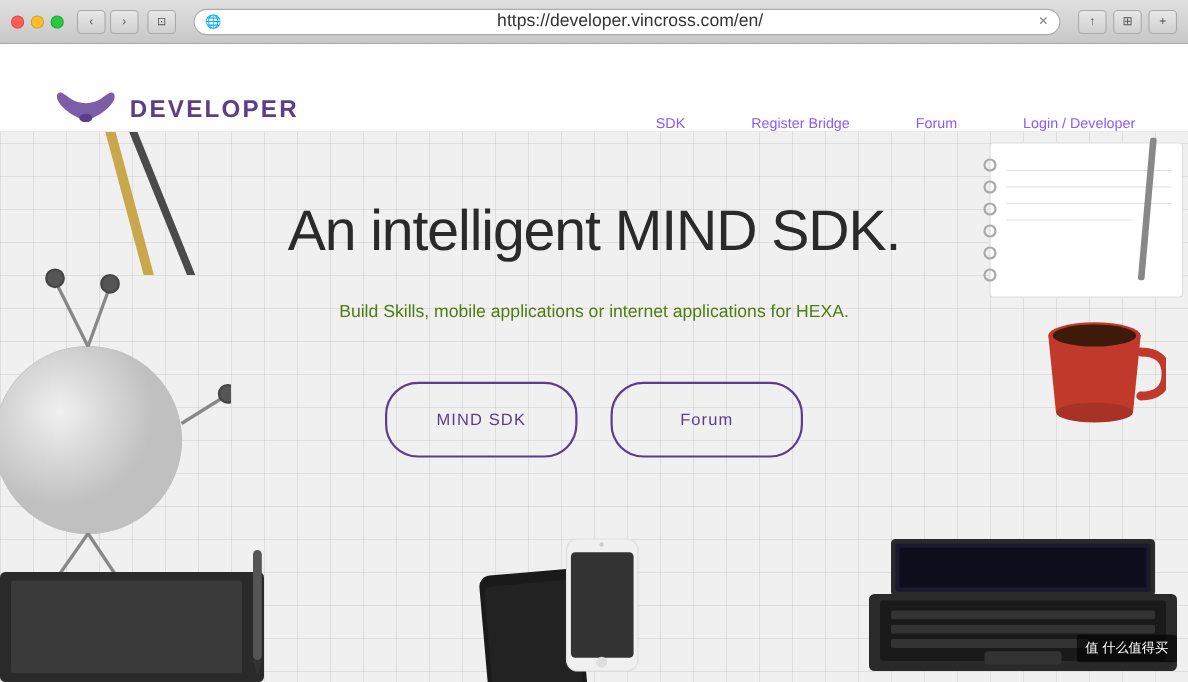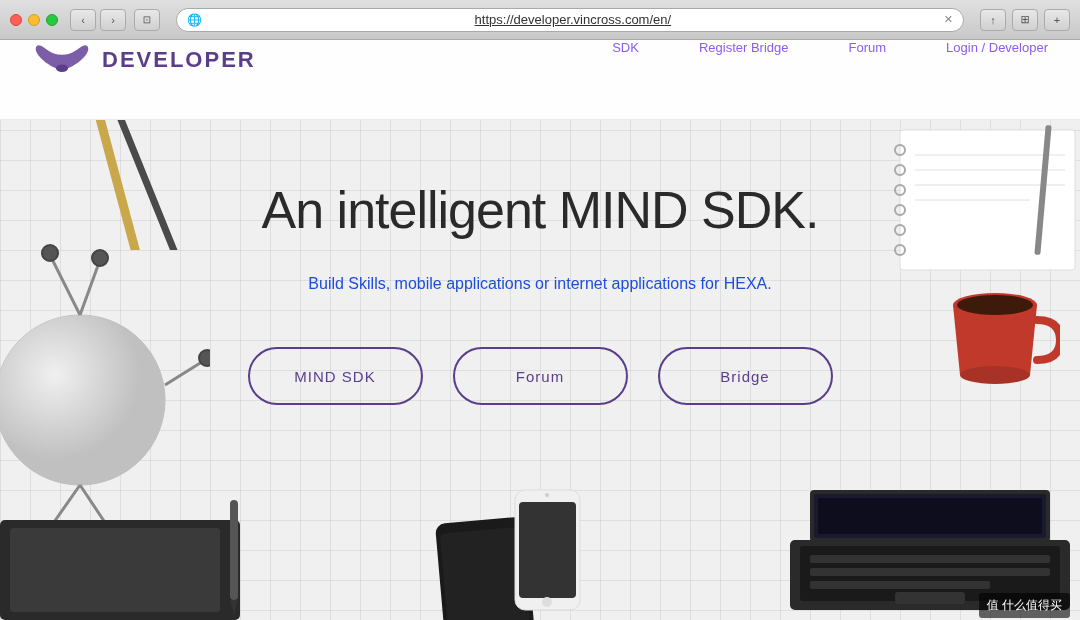--- a/index.html
+++ b/index.html
@@ -85,25 +85,24 @@
       gap: 6px;
       margin: 0 8px;
     }
 
     .address-globe {
       color: #5b9bd5;
       font-size: 12px;
     }
 
     .address-text {
-      font-size: 13px;
+      font-size: 16px;
       color: #333;
       flex: 1;
       text-align: center;
-      text-decoration: underline;
     }
 
     .address-close {
       font-size: 11px;
       color: #888;
       cursor: pointer;
     }
 
     .browser-actions {
       display: flex;
@@ -132,22 +131,22 @@
     }
 
     
     .navbar {
       position: relative;
       z-index: 10;
       width: 100%;
       height: 80px;
       background: rgba(255,255,255,0.92);
       display: flex;
-      align-items: flex-start;
-      padding: 0 32px;
+      align-items: flex-end;
+      padding: 0 48px;
       border-bottom: 1px solid rgba(0,0,0,0.08);
     }
 
     .logo-area {
       display: flex;
       align-items: center;
       gap: 10px;
     }
 
     .logo-icon {
@@ -192,34 +191,34 @@
     .hero-title {
       font-size: 52px;
       font-weight: 300;
       color: #2a2a2a;
       margin-bottom: 30px;
       letter-spacing: -1px;
     }
 
     .hero-subtitle {
       font-size: 16px;
-      color: #1d4ed8;
+      color: #4d7c0f;
       line-height: 1.7;
       margin-bottom: 50px;
       max-width: 520px;
     }
 
     .hero-buttons {
       display: flex;
       gap: 30px;
     }
 
     .hero-btn {
       width: 175px;
-      height: 58px;
+      height: 69px;
       border: 2px solid #5a3e8a;
       border-radius: 30px;
       background: transparent;
       color: #5a3e8a;
       font-size: 15px;
       font-weight: 500;
       letter-spacing: 1px;
       cursor: pointer;
       display: flex;
       align-items: center;
@@ -234,21 +233,21 @@
       left: 0;
       right: 0;
       bottom: 0;
       z-index: 1;
       pointer-events: none;
     }
 
     
     .watermark {
       position: absolute;
-      bottom: 2px;
+      bottom: 18px;
       right: 10px;
       z-index: 20;
       background: rgba(0,0,0,0.6);
       color: white;
       padding: 4px 8px;
       font-size: 12px;
       border-radius: 3px;
     }
   </style>
 </head>
@@ -427,21 +426,20 @@
   </nav>
 
   <section class="hero">
     <h1 class="hero-title">An intelligent MIND SDK.</h1>
     <div class="hero-subtitle">
       <span>Build Skills, mobile applications or internet applications for HEXA.</span><br>
     </div>
     <div class="hero-buttons">
       <button class="hero-btn">MIND SDK</button>
       <button class="hero-btn">Forum</button>
-      <button class="hero-btn">Bridge</button>
     </div>
   </section>
 
   <div class="watermark">
     <span>值 什么值得买</span>
   </div>
 
 </div>
 
 </body></html>

